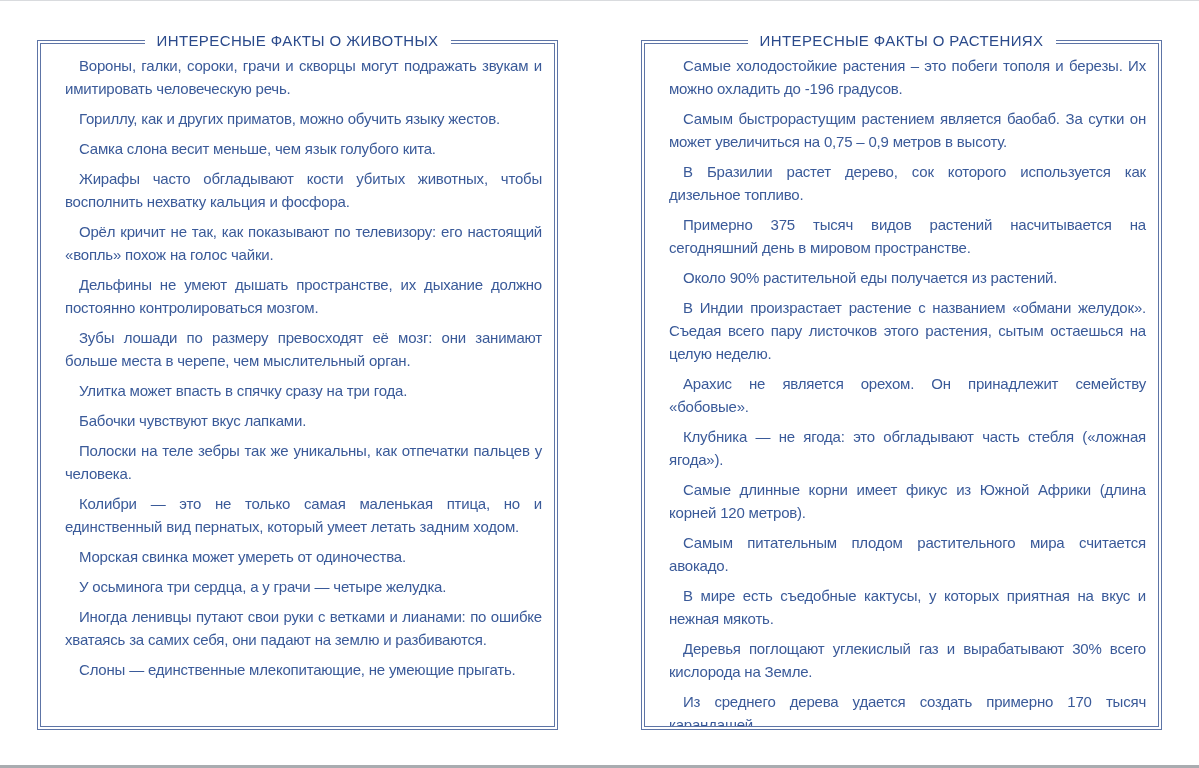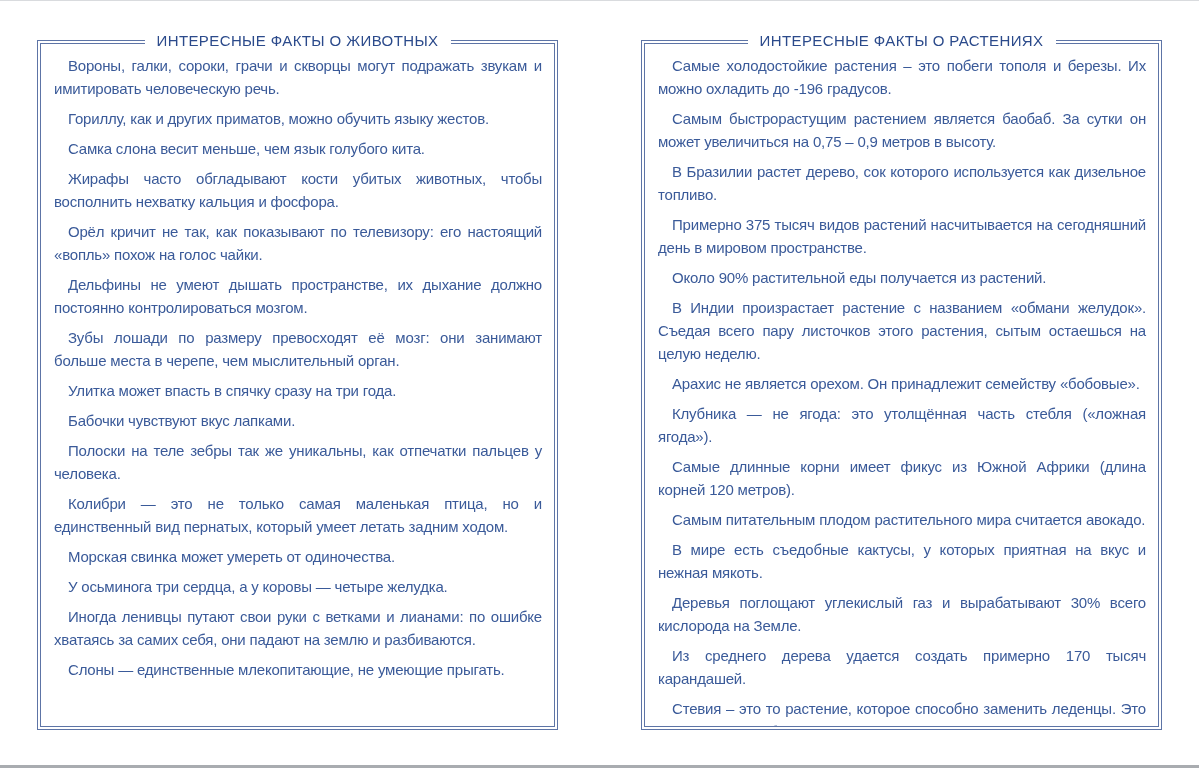--- a/index.html
+++ b/index.html
@@ -39,21 +39,21 @@
     padding: 2px;
     background: #ffffff;
   }
   .page.left  { left: 37px; }
   .page.right { left: 641px; }
   .page-inner {
     border: 1px solid #5d74a6;
     box-sizing: border-box;
     width: 100%;
     height: 100%;
-    padding: 10px 12px 0 13px;
+    padding: 10px 12px 0 24px;
     overflow: hidden;
   }
   .page-title {
     position: absolute;
     top: -10px;
     left: 50%;
     transform: translateX(-50%);
     background: #ffffff;
     padding: 0 12px;
     font-size: 15px;
@@ -88,39 +88,39 @@
           <p class="fact">Самка слона весит меньше, чем язык голубого кита.</p>
           <p class="fact">Жирафы часто обгладывают кости убитых животных, чтобы восполнить нехватку кальция и фосфора.</p>
           <p class="fact">Орёл кричит не так, как показывают по телевизору: его настоящий «вопль» похож на голос чайки.</p>
           <p class="fact">Дельфины не умеют дышать пространстве, их дыхание должно постоянно контролироваться мозгом.</p>
           <p class="fact">Зубы лошади по размеру превосходят её мозг: они занимают больше места в черепе, чем мыслительный орган.</p>
           <p class="fact">Улитка может впасть в спячку сразу на три года.</p>
           <p class="fact">Бабочки чувствуют вкус лапками.</p>
           <p class="fact">Полоски на теле зебры так же уникальны, как отпечатки пальцев у человека.</p>
           <p class="fact">Колибри — это не только самая маленькая птица, но и единственный вид пернатых, который умеет летать задним ходом.</p>
           <p class="fact">Морская свинка может умереть от одиночества.</p>
-          <p class="fact">У осьминога три сердца, а у коровы — четыре желудка.</p>
+          <p class="fact">У осьминога три сердца, а у грачи — четыре желудка.</p>
           <p class="fact">Иногда ленивцы путают свои руки с ветками и лианами: по ошибке хватаясь за самих себя, они падают на землю и разбиваются.</p>
           <p class="fact">Слоны — единственные млекопитающие, не умеющие прыгать.</p>
         </div>
     </div>
   </div>
 
   <div class="page right">
     <div class="page-title">ИНТЕРЕСНЫЕ ФАКТЫ О РАСТЕНИЯХ</div>
     <div class="page-inner">
       <div class="facts-list">
           <p class="fact">Самые холодостойкие растения – это побеги тополя и березы. Их можно охладить до -196 градусов.</p>
           <p class="fact">Самым быстрорастущим растением является баобаб. За сутки он может увеличиться на 0,75 – 0,9 метров в высоту.</p>
           <p class="fact">В Бразилии растет дерево, сок которого используется как дизельное топливо.</p>
           <p class="fact">Примерно 375 тысяч видов растений насчитывается на сегодняшний день в мировом пространстве.</p>
           <p class="fact">Около 90% растительной еды получается из растений.</p>
           <p class="fact">В Индии произрастает растение с названием «обмани желудок». Съедая всего пару листочков этого растения, сытым остаешься на целую неделю.</p>
           <p class="fact">Арахис не является орехом. Он принадлежит семейству «бобовые».</p>
-          <p class="fact">Клубника — не ягода: это утолщённая часть стебля («ложная ягода»).</p>
+          <p class="fact">Клубника — не ягода: это обгладывают часть стебля («ложная ягода»).</p>
           <p class="fact">Самые длинные корни имеет фикус из Южной Африки (длина корней 120 метров).</p>
           <p class="fact">Самым питательным плодом растительного мира считается авокадо.</p>
           <p class="fact">В мире есть съедобные кактусы, у которых приятная на вкус и нежная мякоть.</p>
           <p class="fact">Деревья поглощают углекислый газ и вырабатывают 30% всего кислорода на Земле.</p>
           <p class="fact">Из среднего дерева удается создать примерно 170 тысяч карандашей.</p>
           <p class="fact">Стевия – это то растение, которое способно заменить леденцы. Это растение имеет более сладкий вкус, чем конфеты.</p>
         </div>
     </div>
   </div>
 

